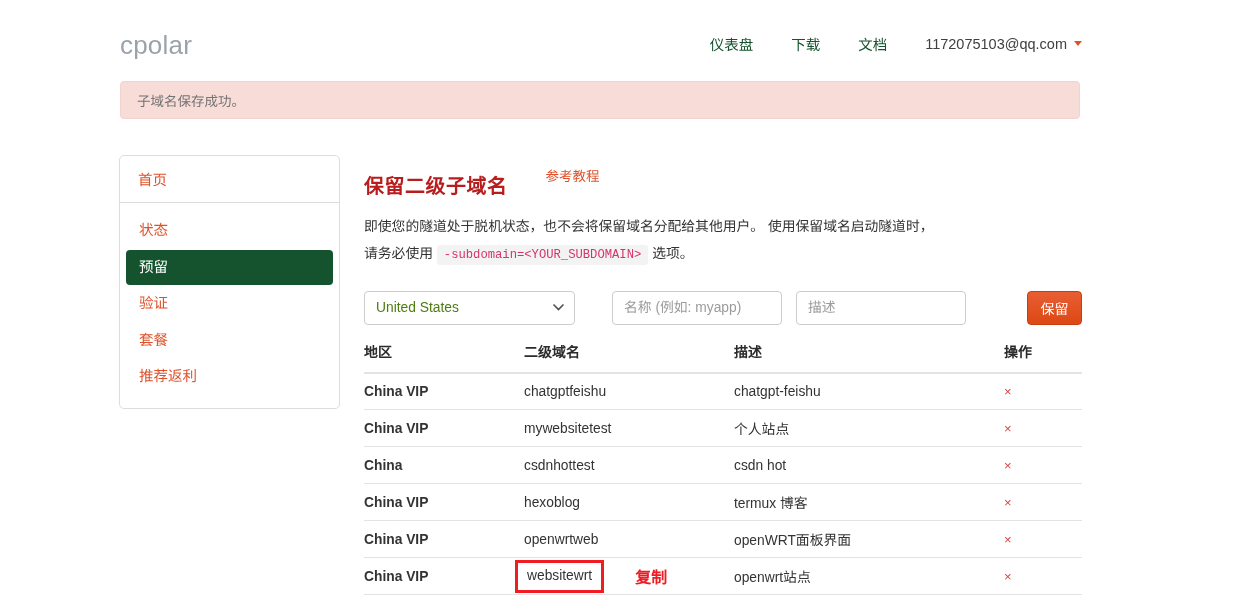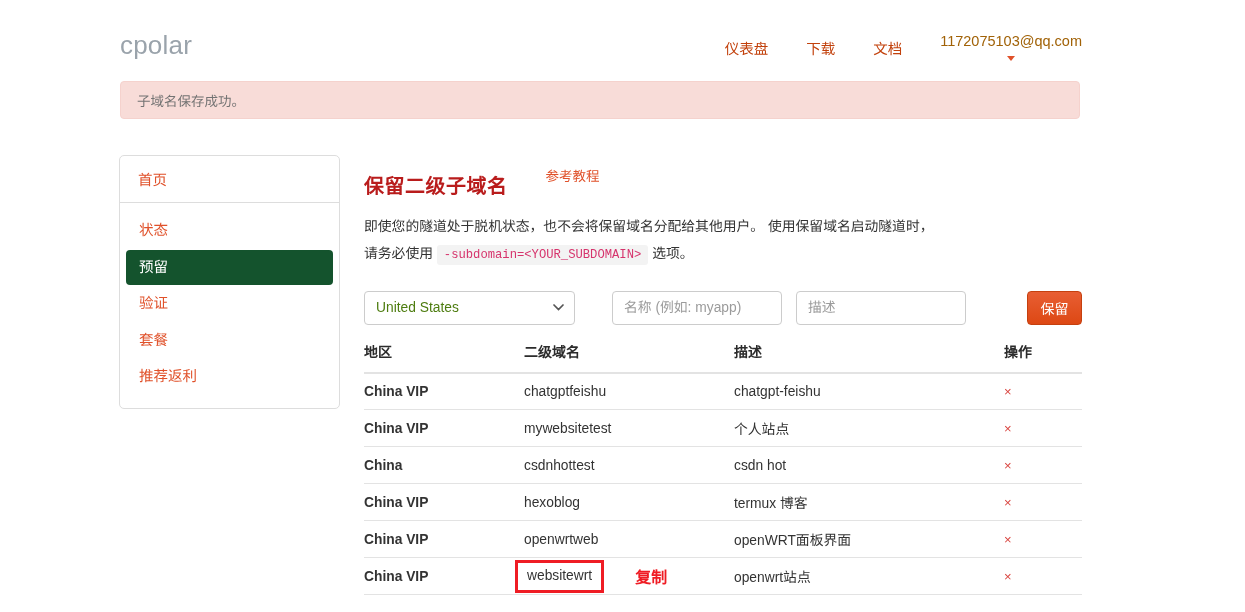--- a/index.html
+++ b/index.html
@@ -34,34 +34,33 @@
   .nav-links {
     position: absolute;
     right: 163px;
     top: 33px;
     display: flex;
     align-items: center;
     gap: 38px;
   }
   .nav-link {
     font-size: 14.5px;
-    color: #c2410c;
+    color: #14532d;
     text-decoration: none;
     white-space: nowrap;
     cursor: pointer;
   }
   .nav-user {
     font-size: 14.5px;
-    color: #a16207;
+    color: #404040;
     white-space: nowrap;
     cursor: pointer;
     display: flex;
     align-items: center;
     gap: 7px;
-    flex-direction: column;
   }
   .caret {
     width: 0; height: 0;
     border-left: 4.5px solid transparent;
     border-right: 4.5px solid transparent;
     border-top: 5px solid #e0512a;
     display: inline-block;
   }
 
   

